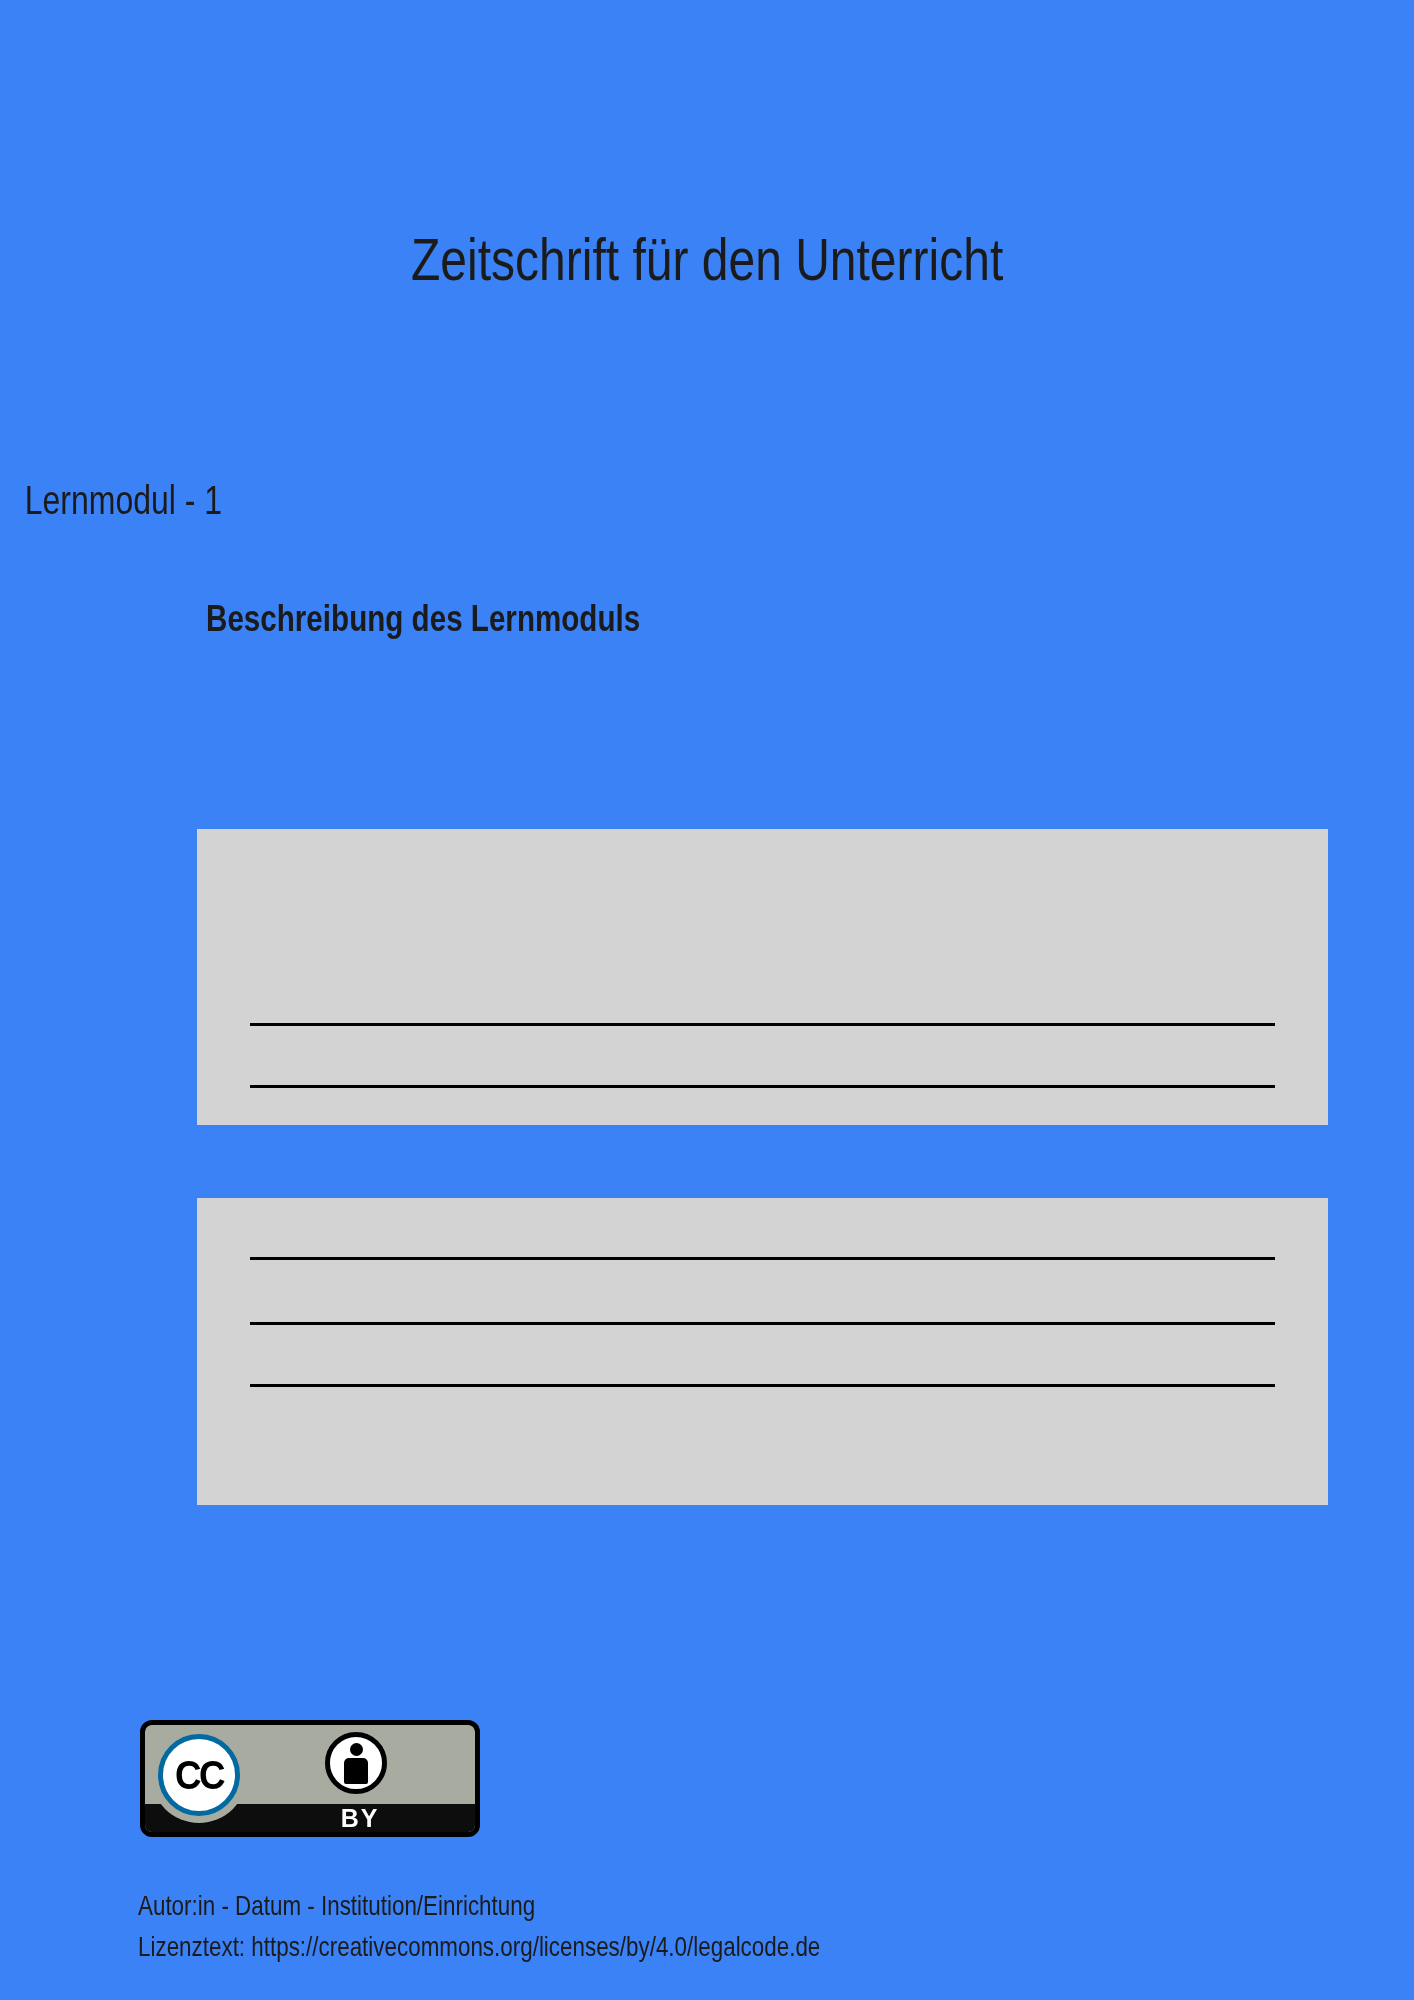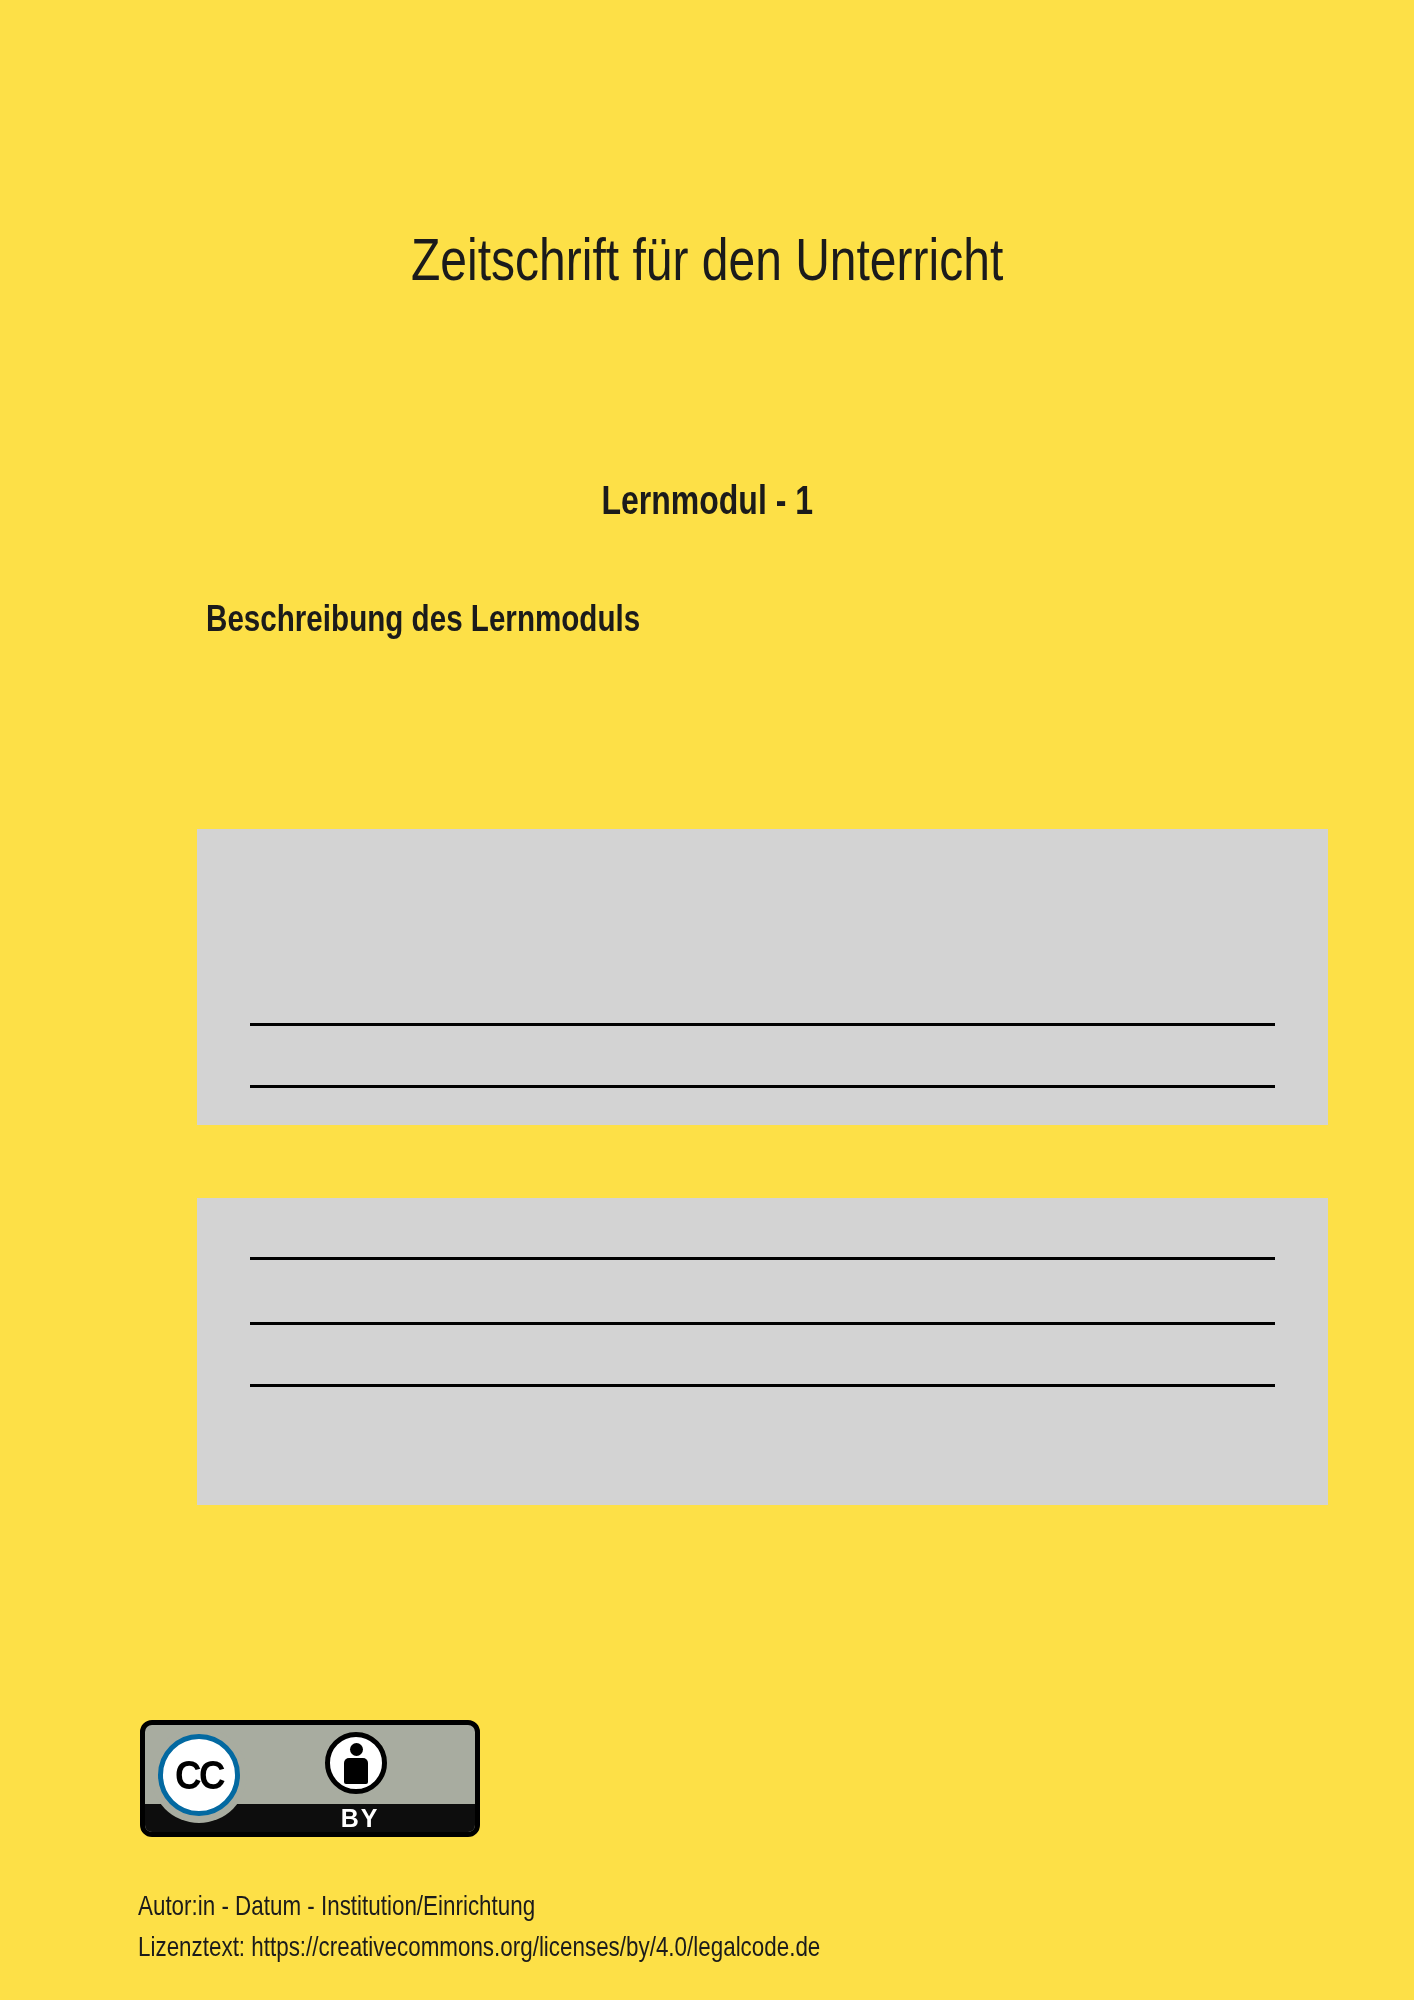--- a/index.html
+++ b/index.html
@@ -4,21 +4,21 @@
 <style>
   html,body{margin:0;padding:0;background:#fff;}
   .page{
     position:relative;width:1414px;height:2000px;background:#ffffff;
     font-family:"Liberation Sans",sans-serif;color:#1b1b1b;overflow:hidden;
   }
   .condensed-c{display:inline-block;transform:scaleX(.8);transform-origin:50% 50%;white-space:nowrap;}
   .condensed-l{display:inline-block;transform:scaleX(.8);transform-origin:0 50%;white-space:nowrap;}
 
   .title{position:absolute;top:228px;left:0;width:100%;text-align:center;font-size:60px;line-height:1.05;font-weight:400;}
-  .subtitle{position:absolute;top:479px;left:0;width:100%;text-align:center;font-size:40px;line-height:1.05;font-weight:700;}
+  .subtitle{position:absolute;top:479px;left:0;width:100%;text-align:left;font-size:40px;line-height:1.05;font-weight:400;}
   .heading{position:absolute;top:600px;left:206px;font-size:37px;line-height:1.05;font-weight:700;}
 
   .answer-box{position:absolute;left:197px;width:1131px;background:#d3d3d3;}
   #box1{top:829px;height:296px;}
   #box2{top:1198px;height:307px;}
   .field-line{position:absolute;left:53px;width:1025px;height:3px;background:#000;}
   #box1 .field-line:nth-of-type(1){top:194px;}
   #box1 .field-line:nth-of-type(2){top:256px;}
   #box2 .field-line:nth-of-type(1){top:59px;}
   #box2 .field-line:nth-of-type(2){top:124px;}
@@ -48,21 +48,21 @@
     text-align:center;font-size:25px;font-weight:bold;color:#fff;line-height:32px;
     letter-spacing:2px;
     margin-top:33px;
   }
   .footer{position:absolute;left:138px;top:1877px;font-size:28px;line-height:41px;margin-top:8px;}
   .footer-line{height:41px;}
 </style>
 </head>
 <body>
 
-<div class="page" style="background-color: #fde047;">
+<div class="page" style="background-color: #3b82f6;">
 
   <div class="title">
     <span class="condensed-c">Zeitschrift für den Unterricht</span>
   </div>
 
   <div class="subtitle">
     <span class="condensed-c">Lernmodul - 1</span>
   </div>
 
   <div class="heading">

